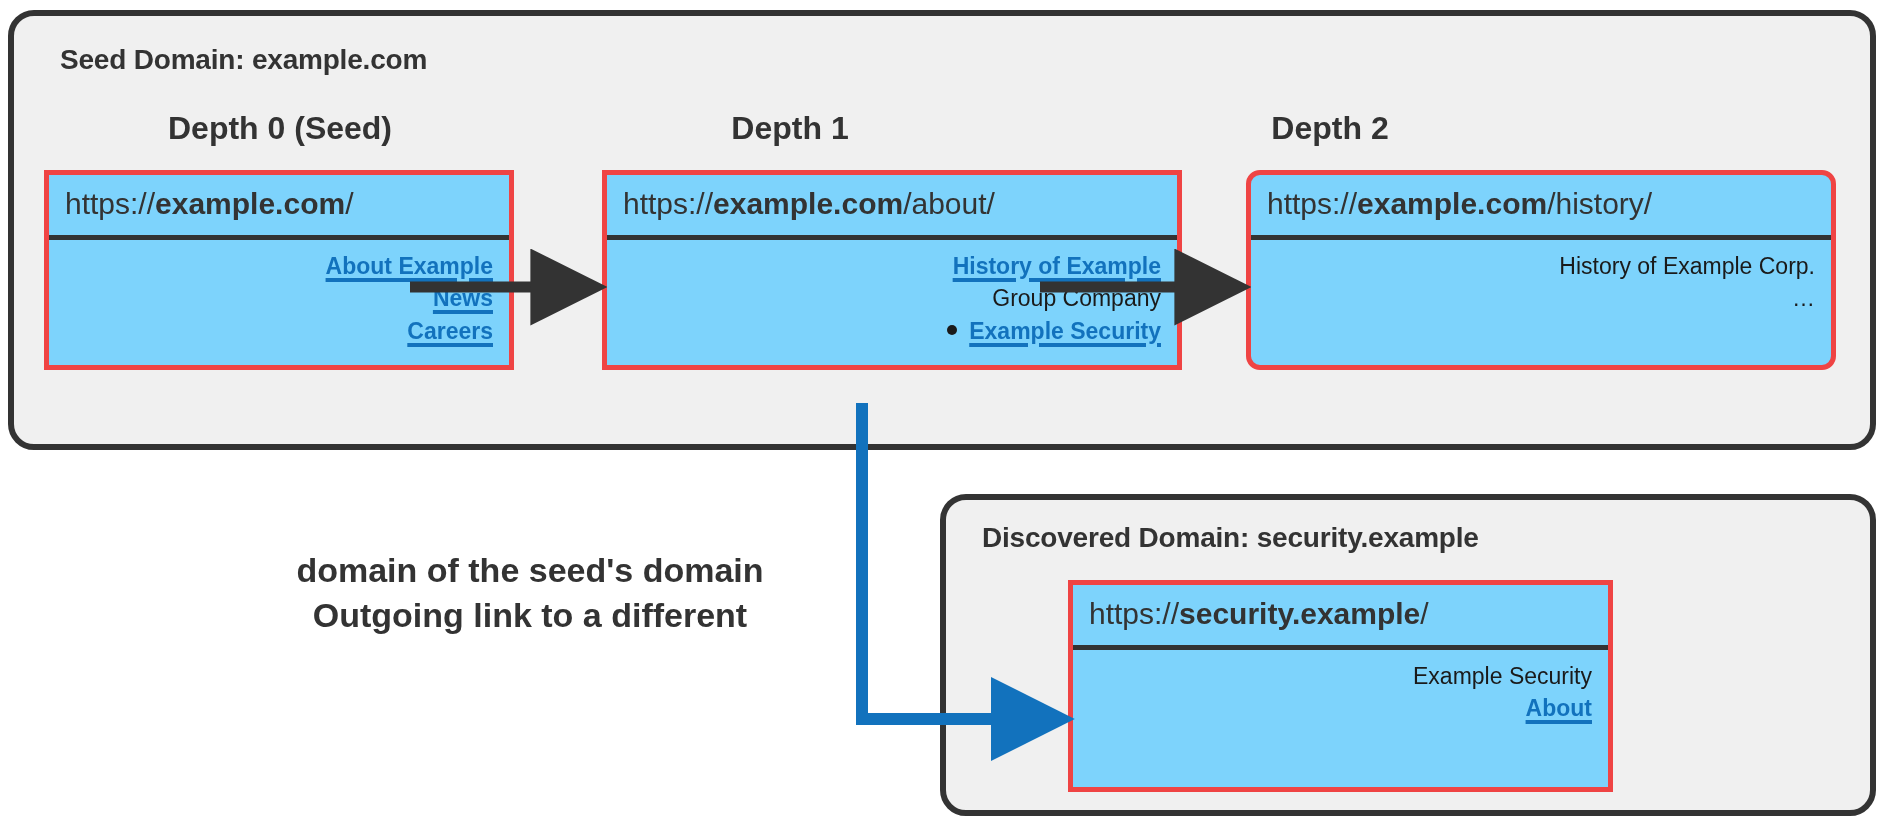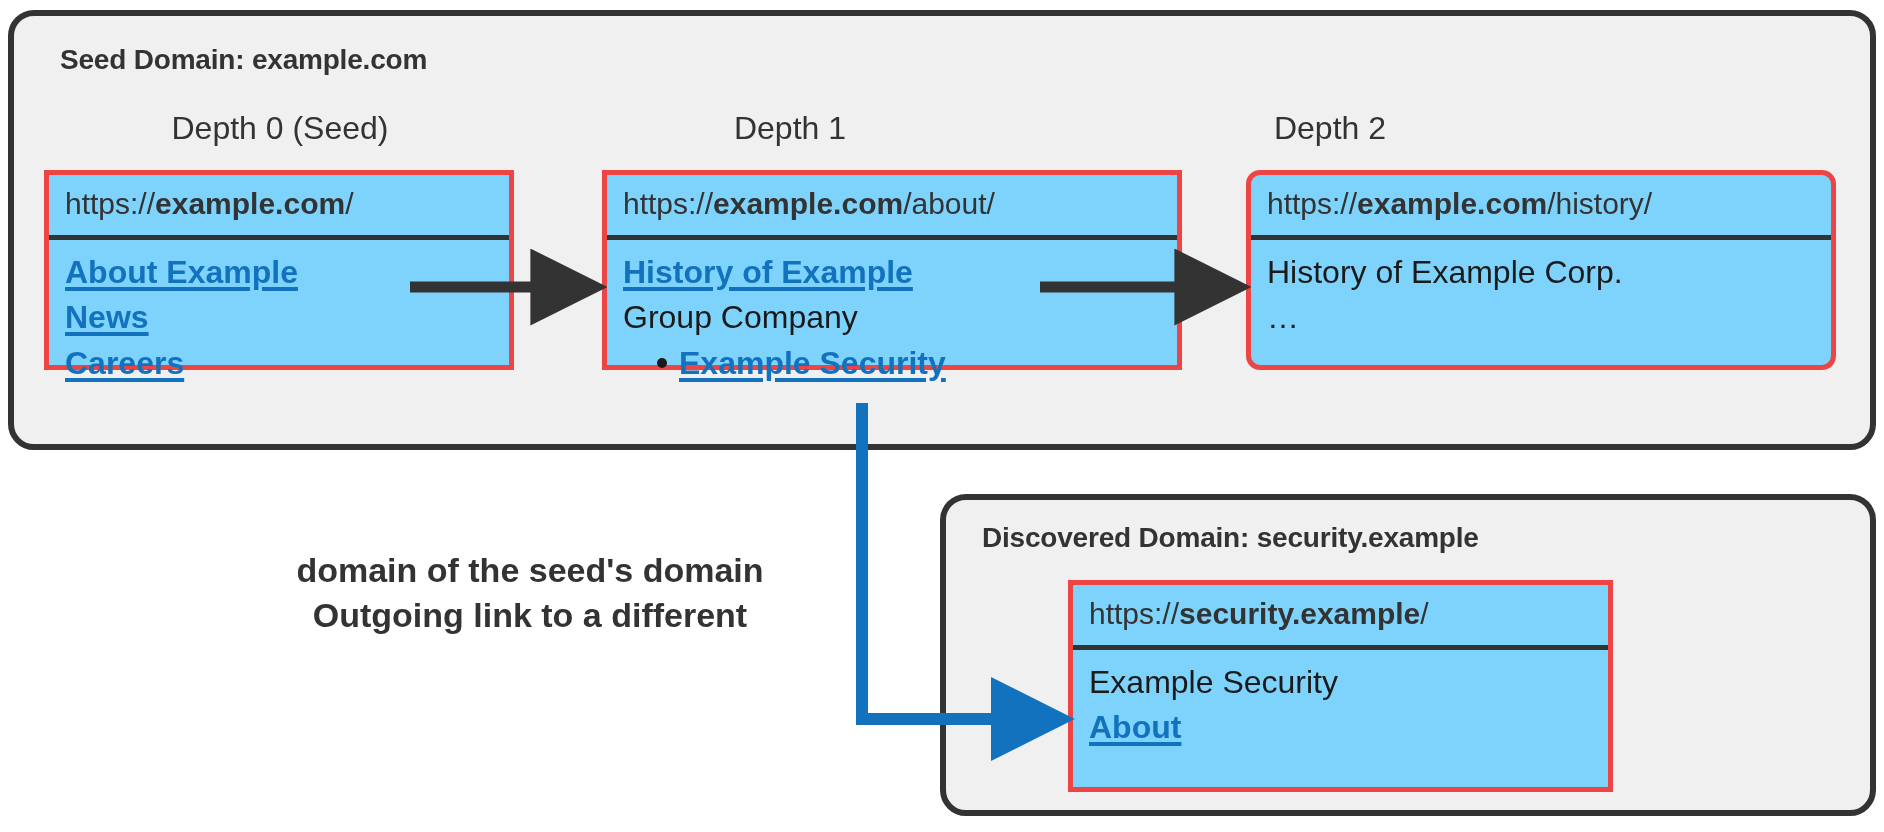--- a/index.html
+++ b/index.html
@@ -47,21 +47,21 @@
     color: #333333;
     letter-spacing: -0.2px;
     white-space: nowrap;
   }
   #seed-panel-title { left: 46px; top: 28px; }
   #discovered-panel-title { left: 36px; top: 22px; }
 
   
   .depth-label {
     position: absolute;
-    font-weight: normal;
+    font-weight: bold;
     font-size: 32px;
     color: #333333;
     text-align: center;
     white-space: nowrap;
   }
   #depth-0-label { left: 40px;  top: 110px; width: 480px; }
   #depth-1-label { left: 500px; top: 110px; width: 580px; }
   #depth-2-label { left: 1040px; top: 110px; width: 580px; }
 
   
@@ -75,23 +75,24 @@
     font-size: 30px;
     color: #333333;
     padding: 10px 16px 12px 16px;
     border-bottom: 5px solid #333333;
     white-space: nowrap;
     line-height: 1.25;
   }
   .card-url b { font-weight: bold; }
   .card-body {
     padding: 10px 16px 14px 16px;
-    font-size: 32px;
+    font-size: 23px;
     line-height: 1.43;
     color: #1a1a1a;
+    text-align: right;
   }
   .card-body .row { white-space: nowrap; }
   .lnk {
     color: #1272bd;
     font-weight: bold;
     text-decoration: underline;
     text-underline-offset: 4px;
     text-decoration-thickness: 4px;
     cursor: pointer;
   }

